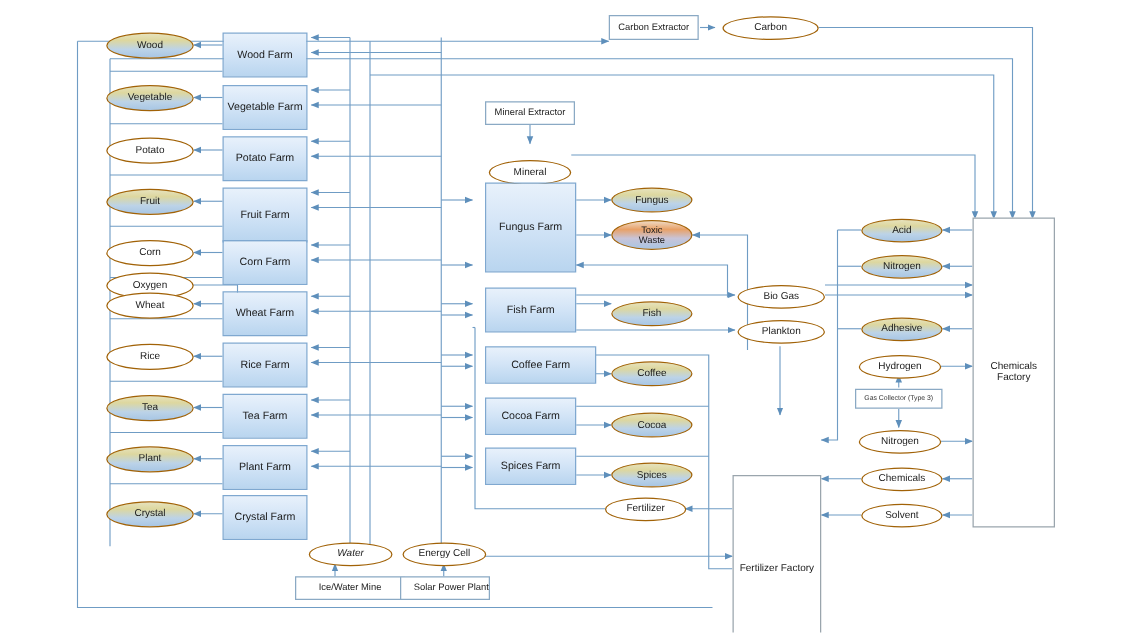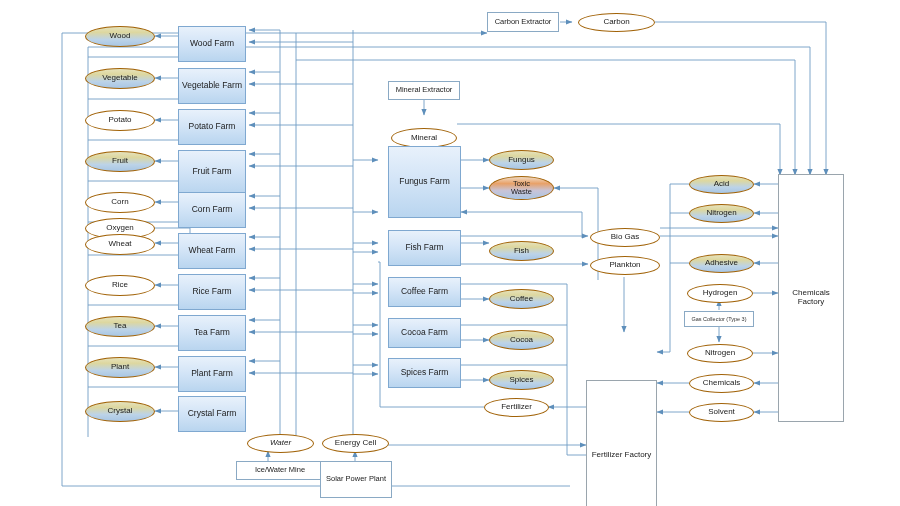--- a/index.html
+++ b/index.html
@@ -303,21 +303,21 @@
 Waste</span>
   </div>
 
   <div class="node box-farm" style="left:388px; top:230px; width:73px; height:36px;">
     <span>Fish Farm</span>
   </div>
   <div class="node ell grad" style="left:489px; top:241px; width:65px; height:20px;">
     <span>Fish</span>
   </div>
 
-  <div class="node box-farm" style="left:388px; top:277px; width:73px; height:30px;">
+  <div class="node box-farm" style="left:388px; top:277px; width:89px; height:30px;">
     <span>Coffee Farm</span>
   </div>
   <div class="node ell grad" style="left:489px; top:289px; width:65px; height:20px;">
     <span>Coffee</span>
   </div>
 
   <div class="node box-farm" style="left:388px; top:318px; width:73px; height:30px;">
     <span>Cocoa Farm</span>
   </div>
   <div class="node ell grad" style="left:489px; top:330px; width:65px; height:20px;">
@@ -377,17 +377,17 @@
 
   <div class="node ell white" style="left:247px; top:434px; width:67px; height:19px;font-style:italic;">
     <span>Water</span>
   </div>
   <div class="node ell white" style="left:322px; top:434px; width:67px; height:19px;">
     <span>Energy Cell</span>
   </div>
   <div class="node box-plain" style="left:236px; top:461px; width:88px; height:19px;">
     <span>Ice/Water Mine</span>
   </div>
-  <div class="node box-plain" style="left:320px; top:461px; width:72px; height:37px;">
+  <div class="node box-plain" style="left:320px; top:461px; width:72px; height:19px;justify-content:flex-end;">
     <span>Solar Power Plant</span>
   </div>
 
 </div>
 
 </body></html>

